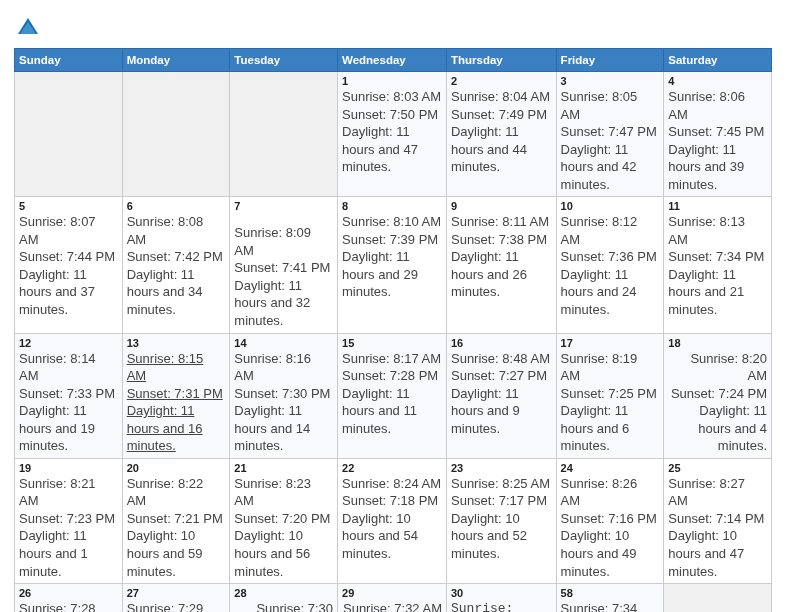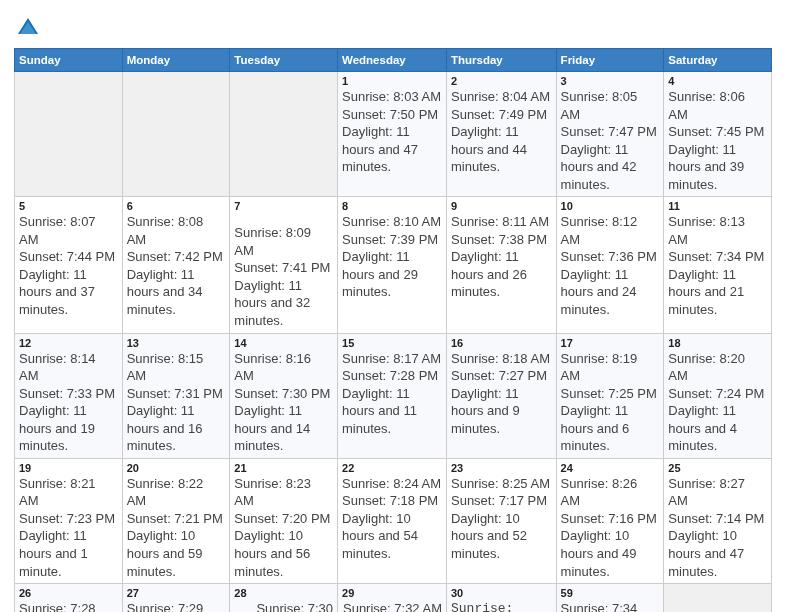--- a/index.html
+++ b/index.html
@@ -210,51 +210,51 @@
         </tr>
         <tr>
           <td>
             <span class="day-number">12</span>
             <div class="day-info" style="white-space: pre-line;">Sunrise: 8:14 AM
 Sunset: 7:33 PM
 Daylight: 11 hours and 19 minutes.</div>
           </td>
           <td>
             <span class="day-number">13</span>
-            <div class="day-info" style="white-space: pre-line;">Sunrise: 8:15 AM
+            <div class="day-info" style="white-space: pre-line; text-decoration: underline;">Sunrise: 8:15 AM
 Sunset: 7:31 PM
 Daylight: 11 hours and 16 minutes.</div>
           </td>
           <td>
             <span class="day-number">14</span>
             <div class="day-info" style="white-space: pre-line;">Sunrise: 8:16 AM
 Sunset: 7:30 PM
 Daylight: 11 hours and 14 minutes.</div>
           </td>
           <td>
             <span class="day-number">15</span>
             <div class="day-info" style="white-space: pre-line;">Sunrise: 8:17 AM
 Sunset: 7:28 PM
 Daylight: 11 hours and 11 minutes.</div>
           </td>
           <td>
             <span class="day-number">16</span>
-            <div class="day-info" style="white-space: pre-line;">Sunrise: 8:18 AM
+            <div class="day-info" style="white-space: pre-line;">Sunrise: 8:48 AM
 Sunset: 7:27 PM
 Daylight: 11 hours and 9 minutes.</div>
           </td>
           <td>
             <span class="day-number">17</span>
             <div class="day-info" style="white-space: pre-line;">Sunrise: 8:19 AM
 Sunset: 7:25 PM
 Daylight: 11 hours and 6 minutes.</div>
           </td>
           <td>
             <span class="day-number">18</span>
-            <div class="day-info" style="white-space: pre-line;">Sunrise: 8:20 AM
+            <div class="day-info" style="white-space: pre-line; text-align: right;">Sunrise: 8:20 AM
 Sunset: 7:24 PM
 Daylight: 11 hours and 4 minutes.</div>
           </td>
         </tr>
         <tr>
           <td>
             <span class="day-number">19</span>
             <div class="day-info" style="white-space: pre-line;">Sunrise: 8:21 AM
 Sunset: 7:23 PM
 Daylight: 11 hours and 1 minute.</div>
@@ -321,21 +321,21 @@
 Sunset: 6:09 PM
 Daylight: 10 hours and 37 minutes.</div>
           </td>
           <td>
             <span class="day-number">30</span>
             <div class="day-info" style="white-space: pre-line; font-family: Liberation Mono, monospace;">Sunrise: 7:33 AM
 Sunset: 6:08 PM
 Daylight: 10 hours and 35 minutes.</div>
           </td>
           <td>
-            <span class="day-number">59</span>
+            <span class="day-number">58</span>
             <div class="day-info" style="white-space: pre-line;">Sunrise: 7:34 AM
 Sunset: 6:07 PM
 Daylight: 10 hours and 33 minutes.</div>
           </td>
           <td class="empty-cell"></td>
         </tr>
       </tbody>
   </table>
 </div>
 

